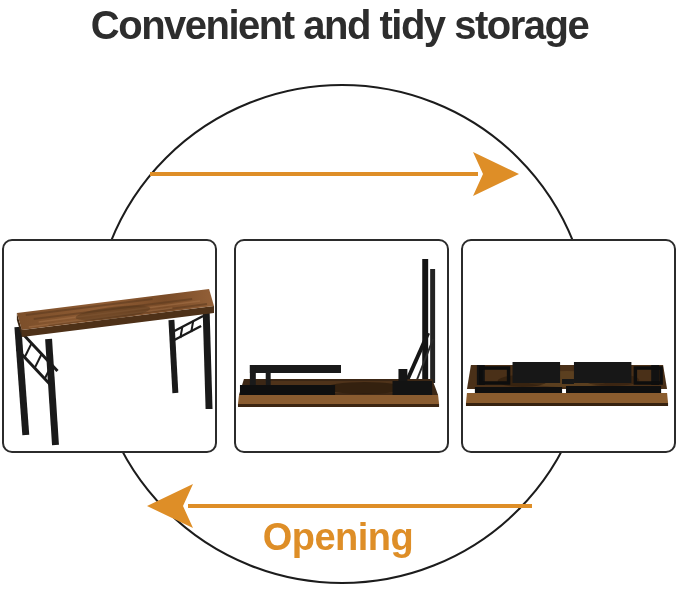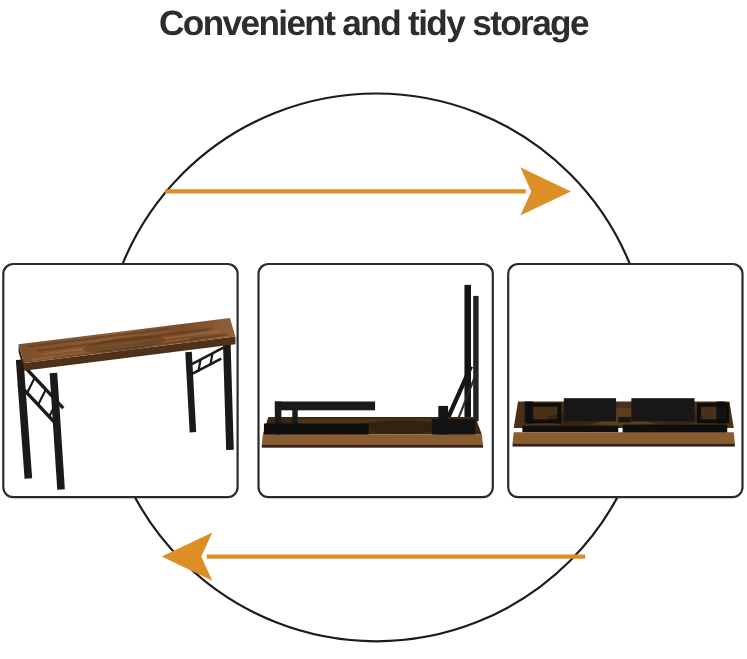--- a/index.html
+++ b/index.html
@@ -1,20 +1,20 @@
 <!DOCTYPE html>
 <html style="--accent-orange: #DE8E27; --title-text: #2D2D2D; --circle-stroke: #1C1C1C; --panel-border: #2B2B2B; --background: #FFFFFF;"><head>
 <meta charset="utf-8">
 <style>
   html,body{margin:0;padding:0;background:#fff;}
   body{width:679px;height:599px;font-family:"Liberation Sans",sans-serif;overflow:hidden;}
   .stage{position:relative;width:679px;height:599px;background:var(--background,#ffffff);}
   .title{
     position:absolute;top:3px;left:0;width:679px;text-align:center;
-    font-size:32px;font-weight:700;letter-spacing:-1.5px;
+    font-size:40px;font-weight:700;letter-spacing:-1.5px;
     color:var(--title-text,#2d2d2d);white-space:nowrap;
   }
   .overlay{position:absolute;left:0;top:0;z-index:0;}
   .cycle-label{
     position:absolute;z-index:2;font-weight:700;font-size:38px;letter-spacing:-0.5px;
     color:var(--accent-orange,#de8e27);transform:translateX(-50%);white-space:nowrap;
   }
   .label-folding{left:319px;top:116px;}
   .label-opening{left:338px;top:516px;}
   .panel{
@@ -39,20 +39,21 @@
     <g>
       <line x1="150" y1="174" x2="478" y2="174" stroke-width="4" style="stroke:var(--accent-orange,#de8e27);"></line>
       <polygon points="473,152 519,174 473,196 483,174" style="fill:var(--accent-orange,#de8e27);"></polygon>
     </g>
     <g>
       <line x1="532" y1="506" x2="188" y2="506" stroke-width="4" style="stroke:var(--accent-orange,#de8e27);"></line>
       <polygon points="193,484 147,506 193,528 183,506" style="fill:var(--accent-orange,#de8e27);"></polygon>
     </g>
   </svg>
 
+  <div class="cycle-label label-opening">Opening</div>
 
   <div class="panel panel-1" role="img" aria-label="Folding table fully opened: rustic brown wood top on black folding steel legs">
     <svg viewBox="0 0 213 210" preserveAspectRatio="none">
       <defs>
         <linearGradient id="wood1" x1="0" y1="0" x2="1" y2="0">
           <stop offset="0" stop-color="#7c4f2a"></stop>
           <stop offset="0.45" stop-color="#8f5c34"></stop>
           <stop offset="0.75" stop-color="#7a4c28"></stop>
           <stop offset="1" stop-color="#936038"></stop>
         </linearGradient>

